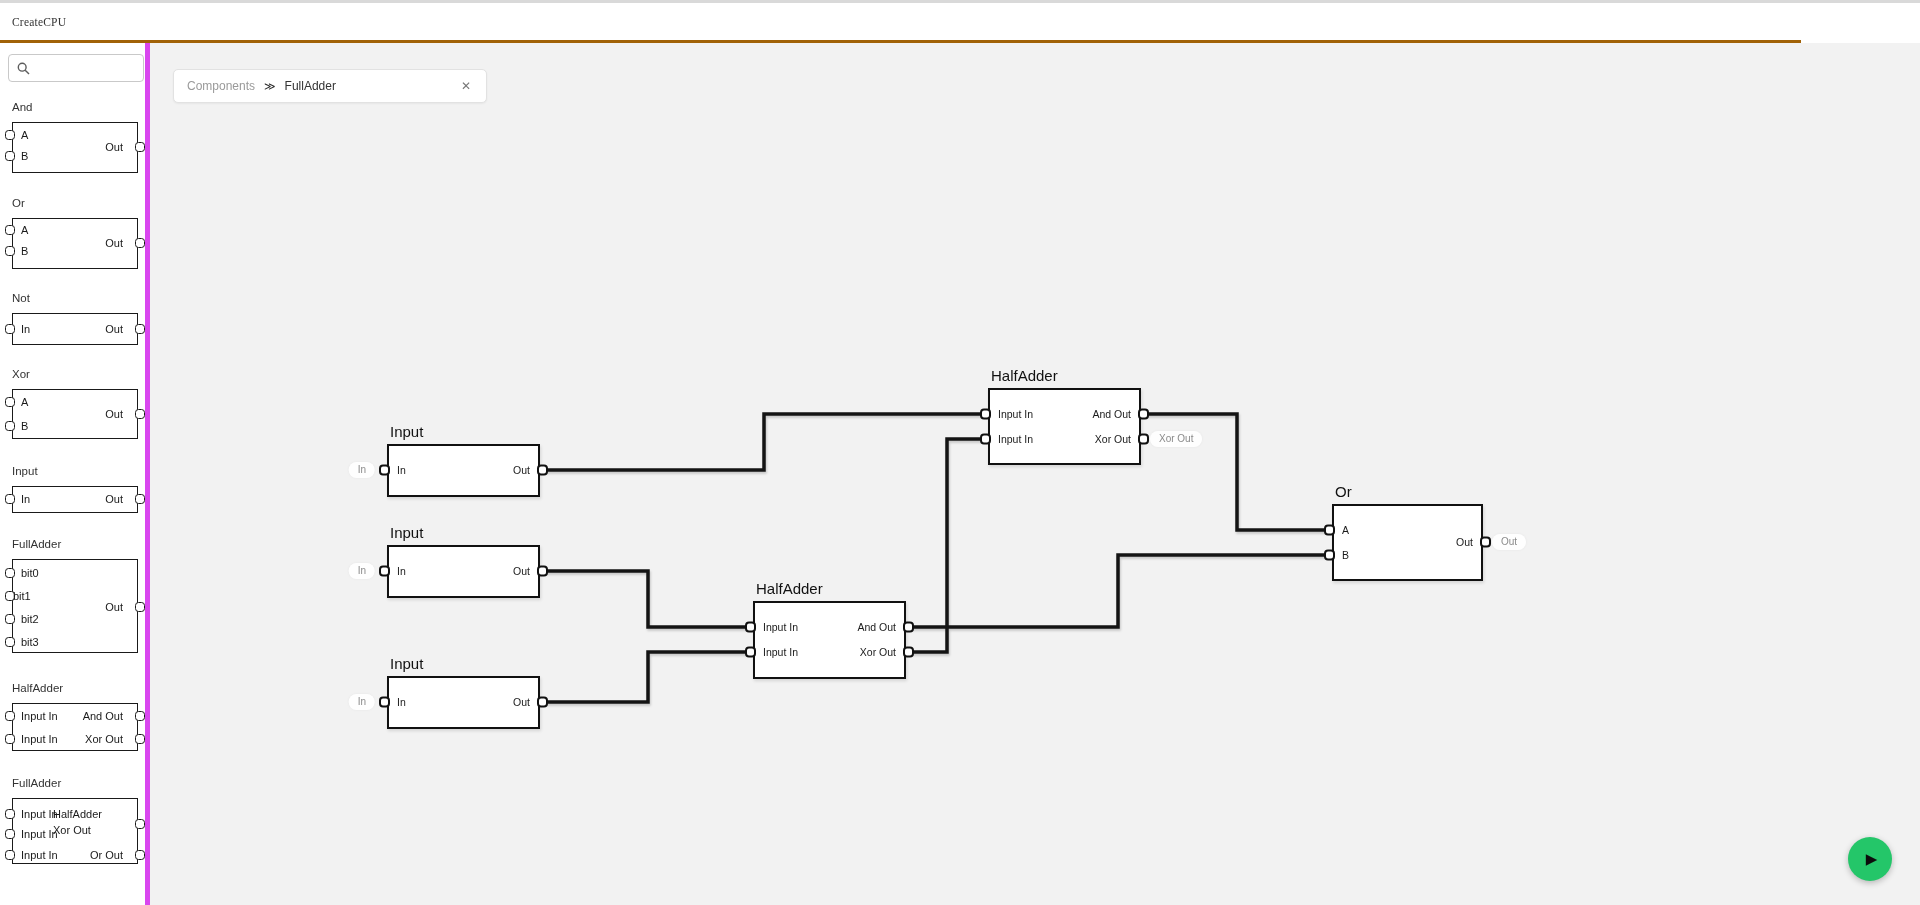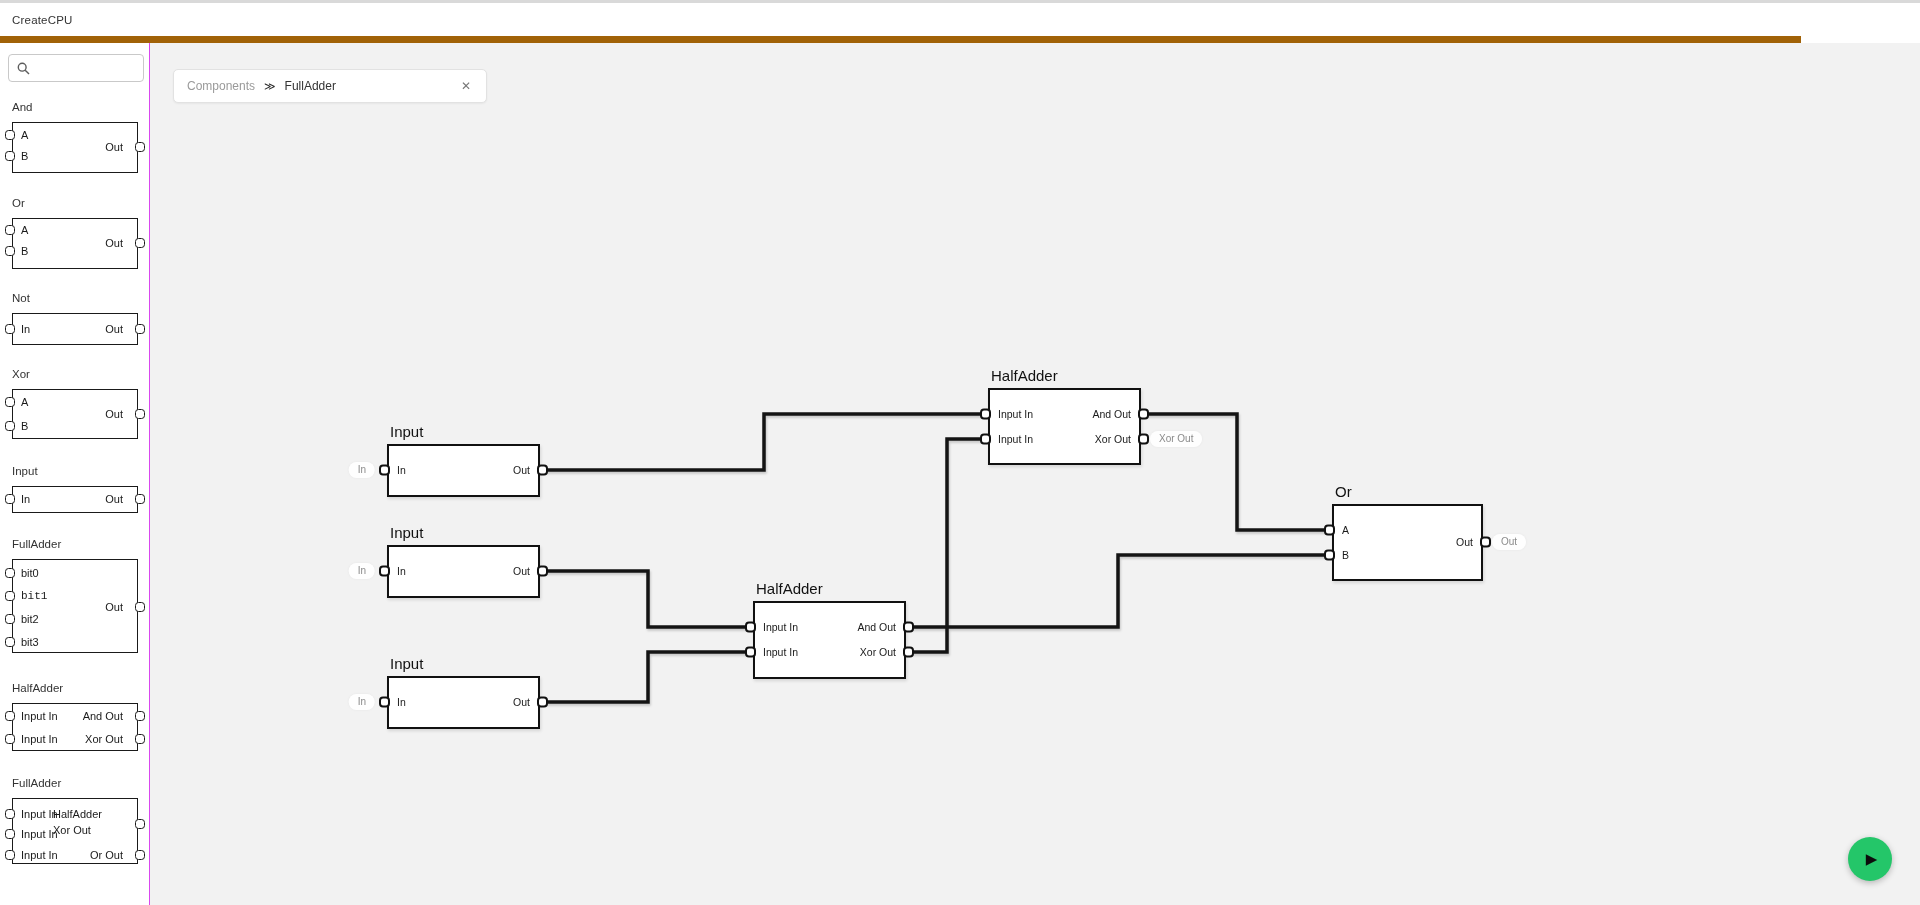--- a/index.html
+++ b/index.html
@@ -1,25 +1,25 @@
 <!DOCTYPE html>
 <html><head>
 <meta charset="utf-8">
 <style>
   * { margin:0; padding:0; box-sizing:border-box; }
   html,body { width:1920px; height:905px; overflow:hidden; background:#fff;
     font-family:"Liberation Sans","DejaVu Sans",sans-serif; color:#222; }
   .top-strip { position:absolute; top:0; left:0; width:1920px; height:3px; background:#d9d9d9; }
   .topbar { position:absolute; top:3px; left:0; width:1801px; height:40px; background:#fff;
-    border-bottom:7px solid #a16207; display:flex; align-items:center; padding-left:12px; }
+    border-bottom:3px solid #a16207; display:flex; align-items:center; padding-left:12px;font-family:Liberation Serif, serif; }
   .app-title { font-size:11.5px; color:#333; letter-spacing:.2px; }
 
   
   .sidebar { position:absolute; top:43px; left:0; width:150px; height:862px; background:#fff;
-    border-right:1px solid #d946ef; }
+    border-right:5px solid #d946ef; }
   .searchbox { position:absolute; top:11px; left:8px; width:136px; height:28px; background:#fff;
     border:1px solid #c9c9c9; border-radius:4px; display:flex; align-items:center; padding-left:8px; }
   .searchbox svg { flex:0 0 auto; }
   .searchbox input { border:none; outline:none; width:100px; height:20px; font-size:11px; margin-left:6px;
     font-family:inherit; background:transparent; }
   .sb-sec { position:absolute; left:0; width:150px; }
   .sb-label { position:absolute; left:12px; top:-21px; font-size:11.5px; color:#333; white-space:nowrap; }
   .sb-box { position:absolute; left:12px; top:0; width:126px; background:#fff; border:1.5px solid #1a1a1a; }
   .sb-port { position:absolute; width:10px; height:10px; background:#fff; border:1.6px solid #1a1a1a;
     border-radius:3.5px; transform:translateY(-50%); }
@@ -121,21 +121,21 @@
           <div class="sb-port" style="right: -8px; top: 11.5px;"></div>
           <span class="sb-pin" style="right: 14px; top: 11.5px;">Out</span>
         </div>
       </div>
       <div class="sb-sec" style="top: 516px;">
         <div class="sb-label">FullAdder</div>
         <div class="sb-box" style="height: 94px;">
           <div class="sb-port" style="left: -8px; top: 12.5px;"></div>
           <span class="sb-pin" style="left: 8px; top: 12.5px;">bit0</span>
           <div class="sb-port" style="left: -8px; top: 35.5px;"></div>
-          <span class="sb-pin" style="left: 8px; top: 35.5px; font-family: Liberation Mono, monospace;">bit1</span>
+          <span class="sb-pin" style="left: 0; top: 35.5px;">bit1</span>
           <div class="sb-port" style="left: -8px; top: 58.5px;"></div>
           <span class="sb-pin" style="left: 8px; top: 58.5px;">bit2</span>
           <div class="sb-port" style="left: -8px; top: 81.5px;"></div>
           <span class="sb-pin" style="left: 8px; top: 81.5px;">bit3</span>
           <div class="sb-port" style="right: -8px; top: 46.5px;"></div>
           <span class="sb-pin" style="right: 14px; top: 46.5px;">Out</span>
         </div>
       </div>
       <div class="sb-sec" style="top: 660px;">
         <div class="sb-label">HalfAdder</div>

